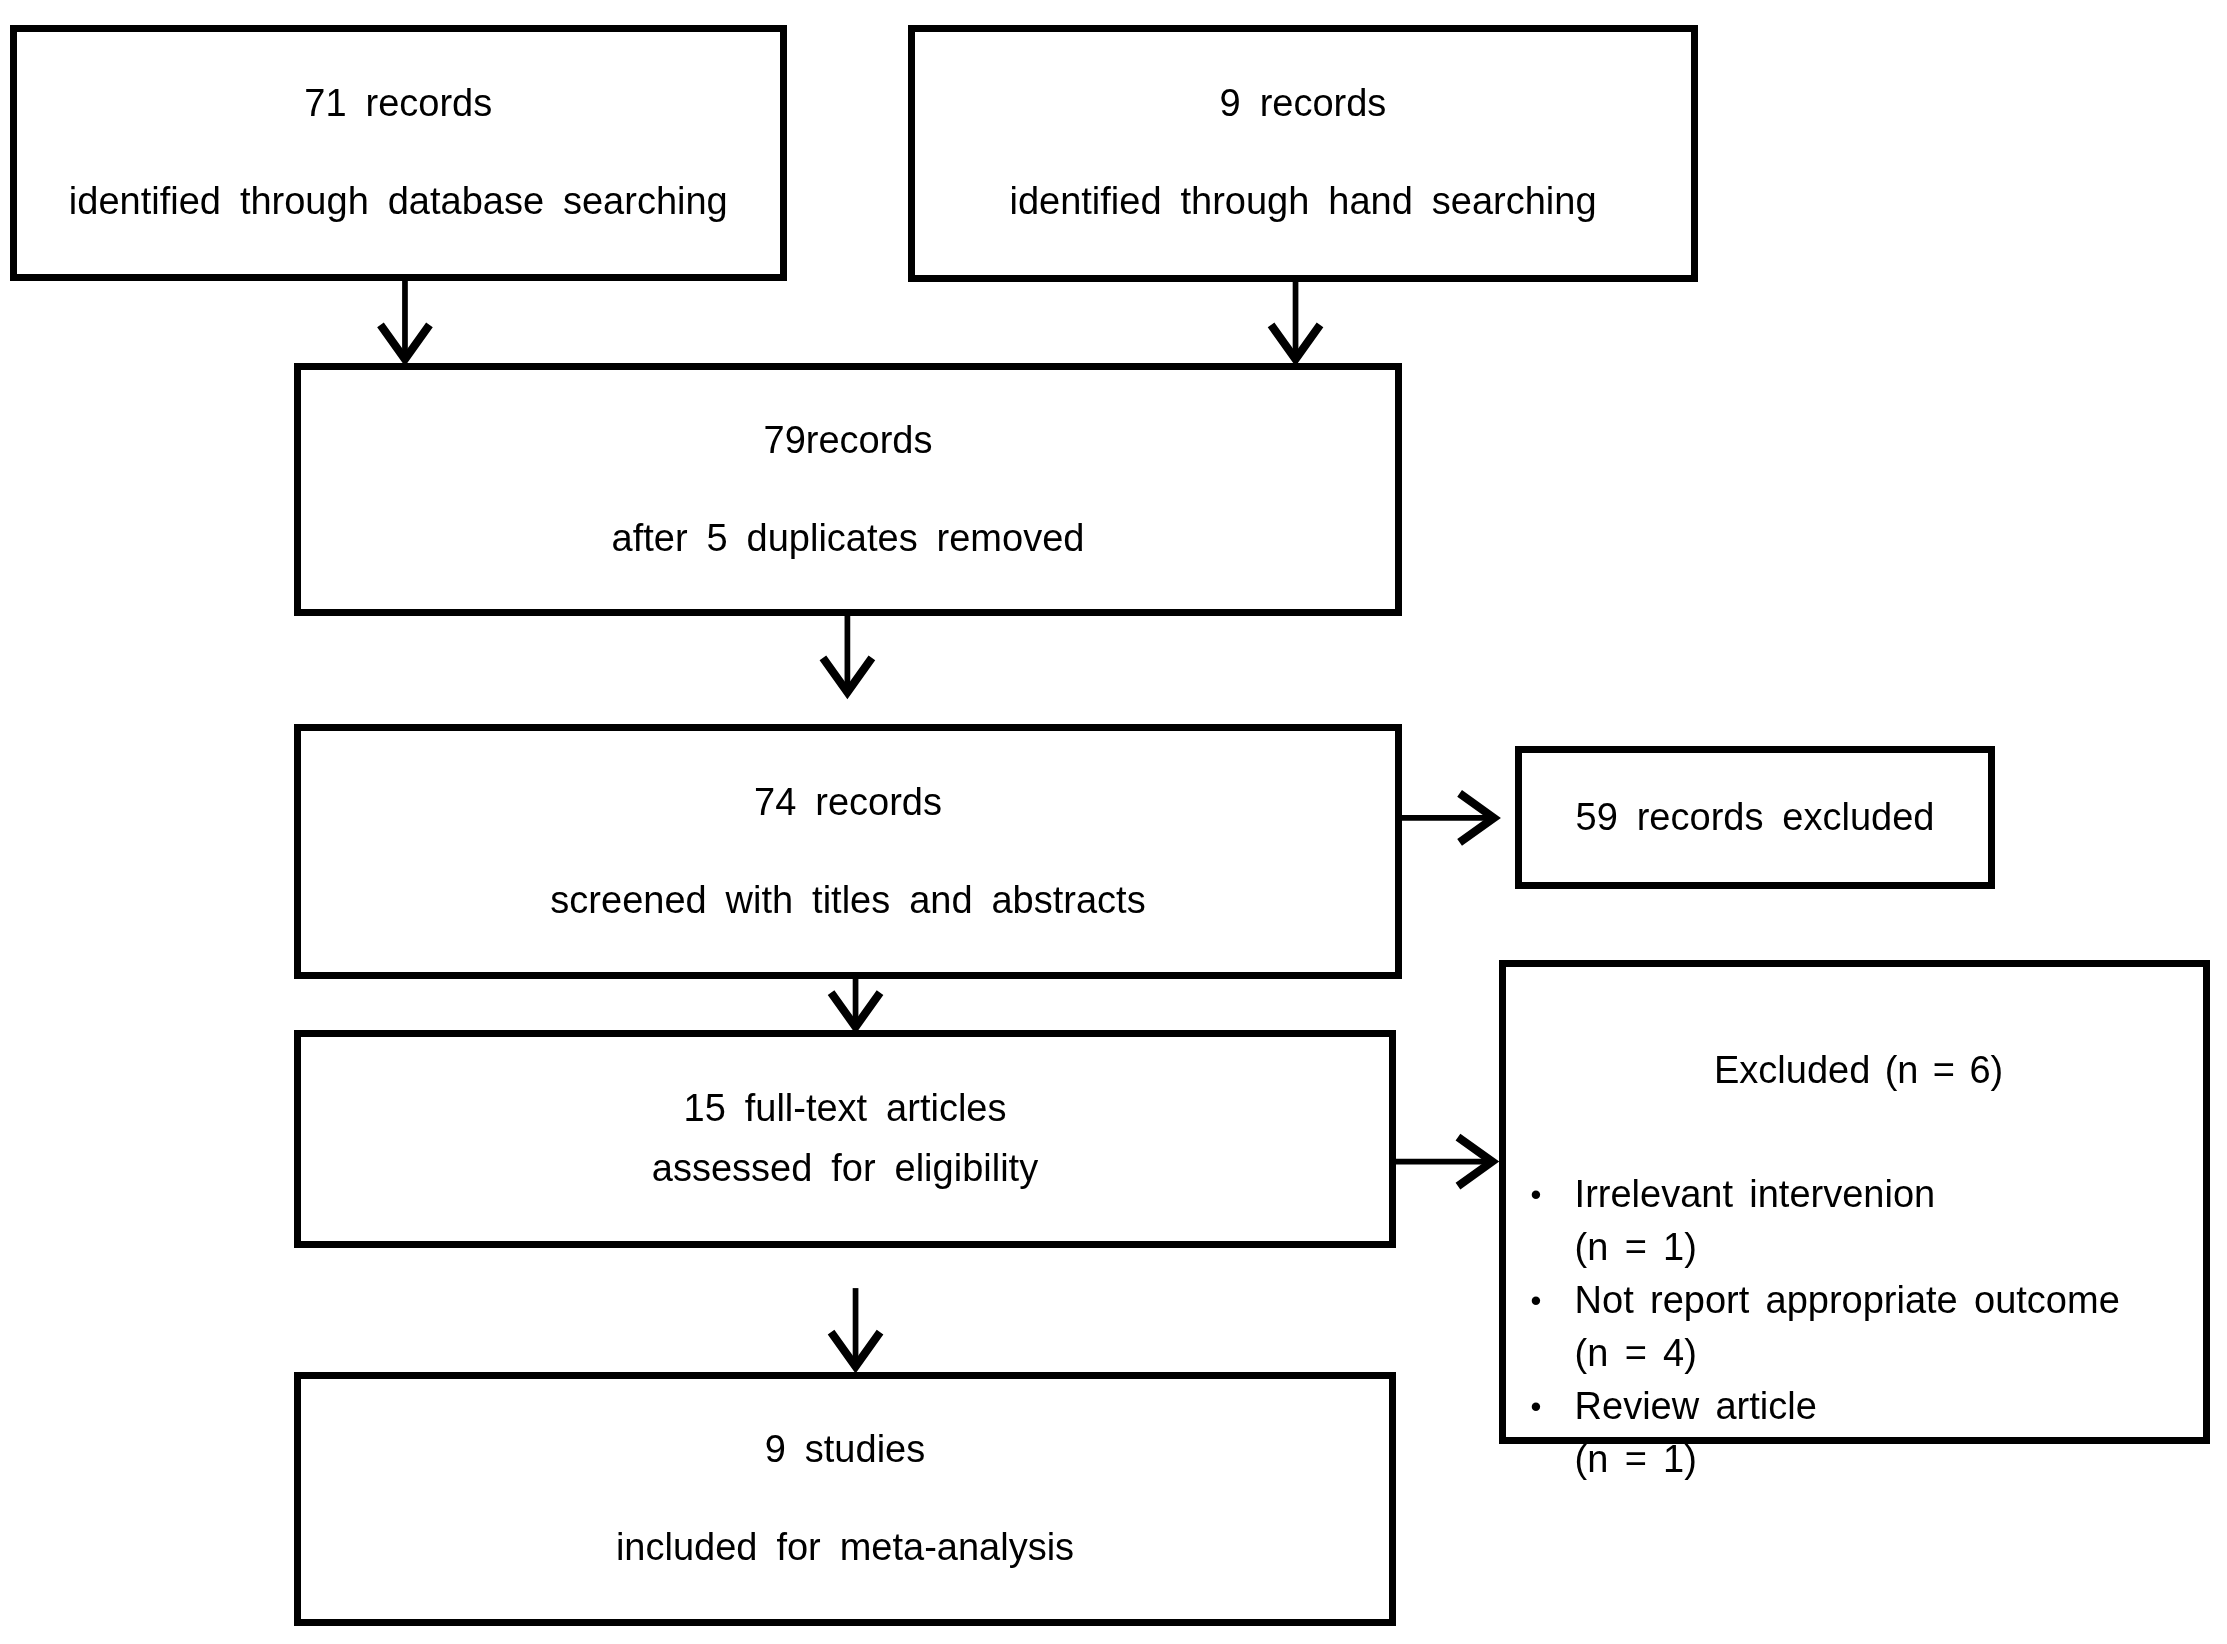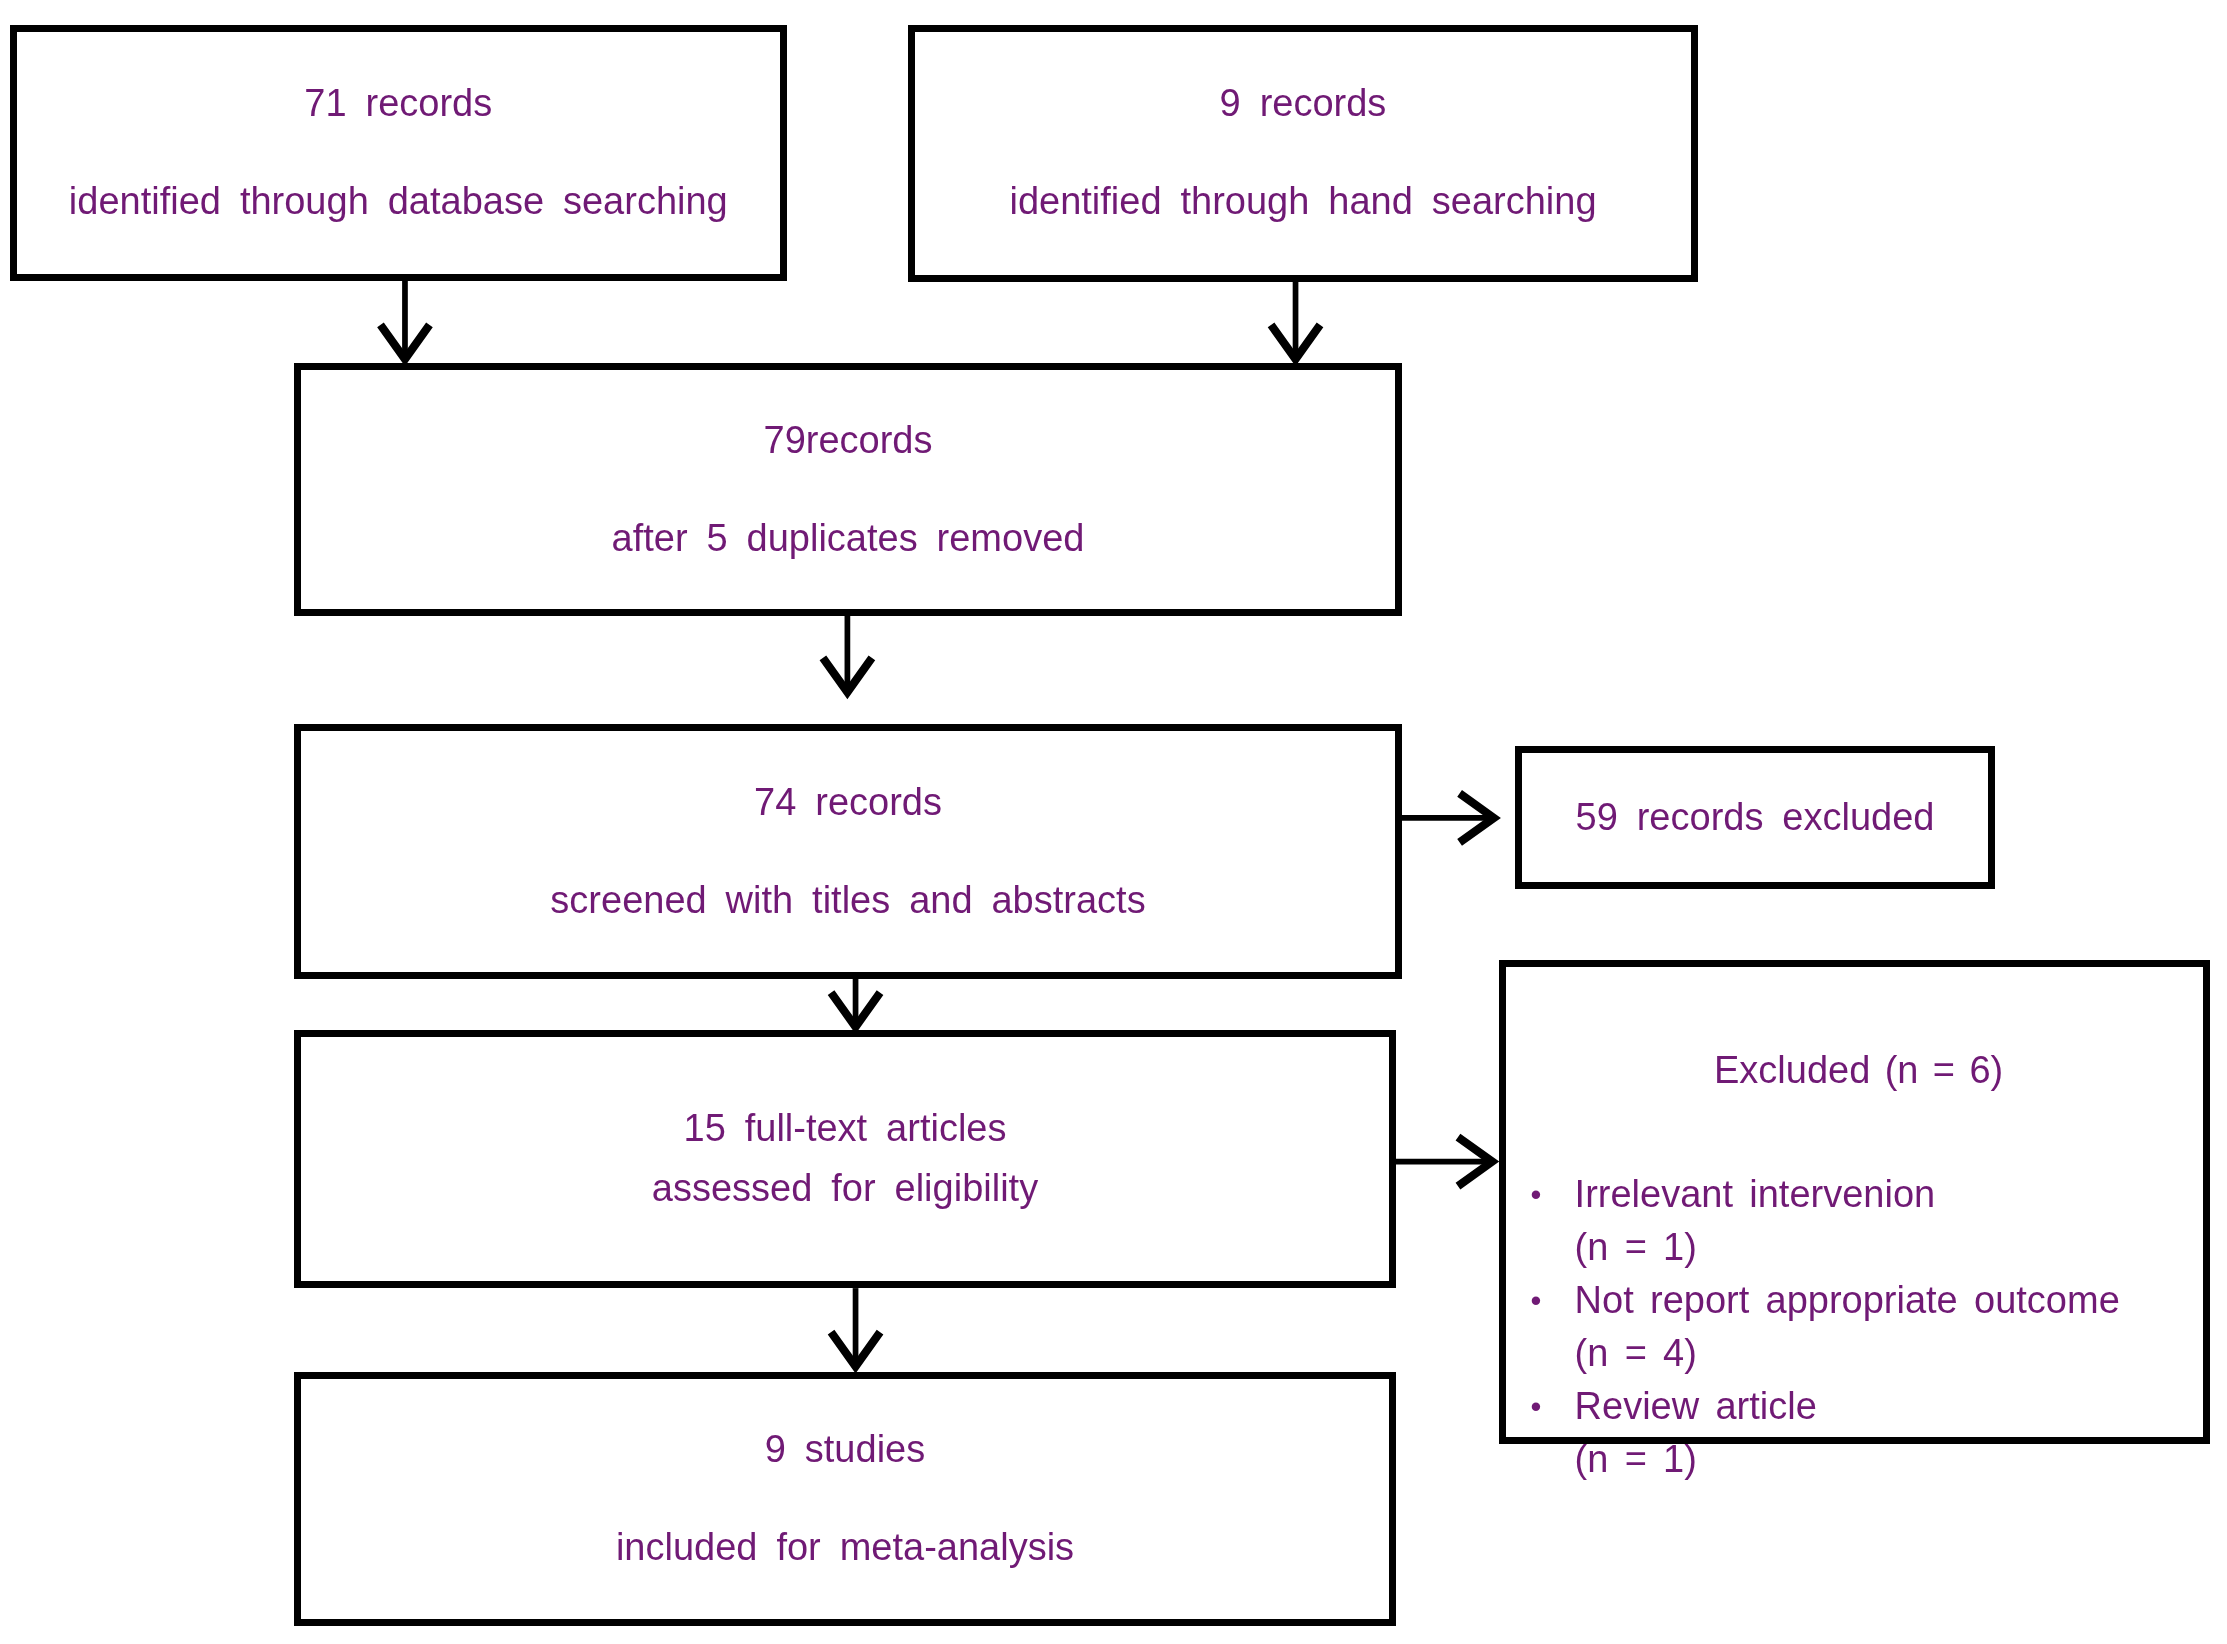--- a/index.html
+++ b/index.html
@@ -2,21 +2,21 @@
 <html style="font-size:13px"><head>
 <meta charset="utf-8">
 <style>
   html, body { margin: 0; padding: 0; background: #ffffff; }
   .canvas {
     position: relative;
     width: 2227px;
     height: 1644px;
     background: #ffffff;
     font-family: "Liberation Sans", sans-serif;
-    color: #701a75;
+    color: #000000;
     overflow: hidden;
   }
   .arrows {
     position: absolute;
     left: 0; top: 0;
     width: 2227px; height: 1644px;
   }
   .arrows line, .arrows polyline {
     stroke: #000000;
     fill: none;
@@ -36,21 +36,21 @@
     font-size: 38px;
     line-height: 1.15;
     word-spacing: 0.22em;
     row-gap: 54px;
   }
   #box-a { left: 9.8px;   top: 24.5px;   width: 777px;  height: 256px; }
   #box-b { left: 908px; top: 24.5px;   width: 790px;  height: 257px; }
   #box-c { left: 294px;  top: 363px;  width: 1108px; height: 253px; }
   #box-d { left: 294px;  top: 696px;  width: 1108px; height: 255px; margin-top: 28px; }
   #box-e { left: 1500px; top: 746px;  width: 480px;  height: 143px; margin-left: 15px; }
-  #box-f { left: 294px;  top: 1030px; width: 1102px; height: 258px; gap: 16px; }
+  #box-f { left: 294px;  top: 1030px; width: 1102px; height: 218px; gap: 16px; }
   #box-h { left: 294px;  top: 1372px; width: 1102px; height: 254px; }
   #box-g {
     left: 1499px; top: 960px; width: 711px; height: 484px;
     justify-content: flex-start;
     align-items: stretch;
     text-align: left;
     row-gap: 0;
     padding: 82px 16.3px 16.3px 24.5px;
   }
   #box-g .g-title {

